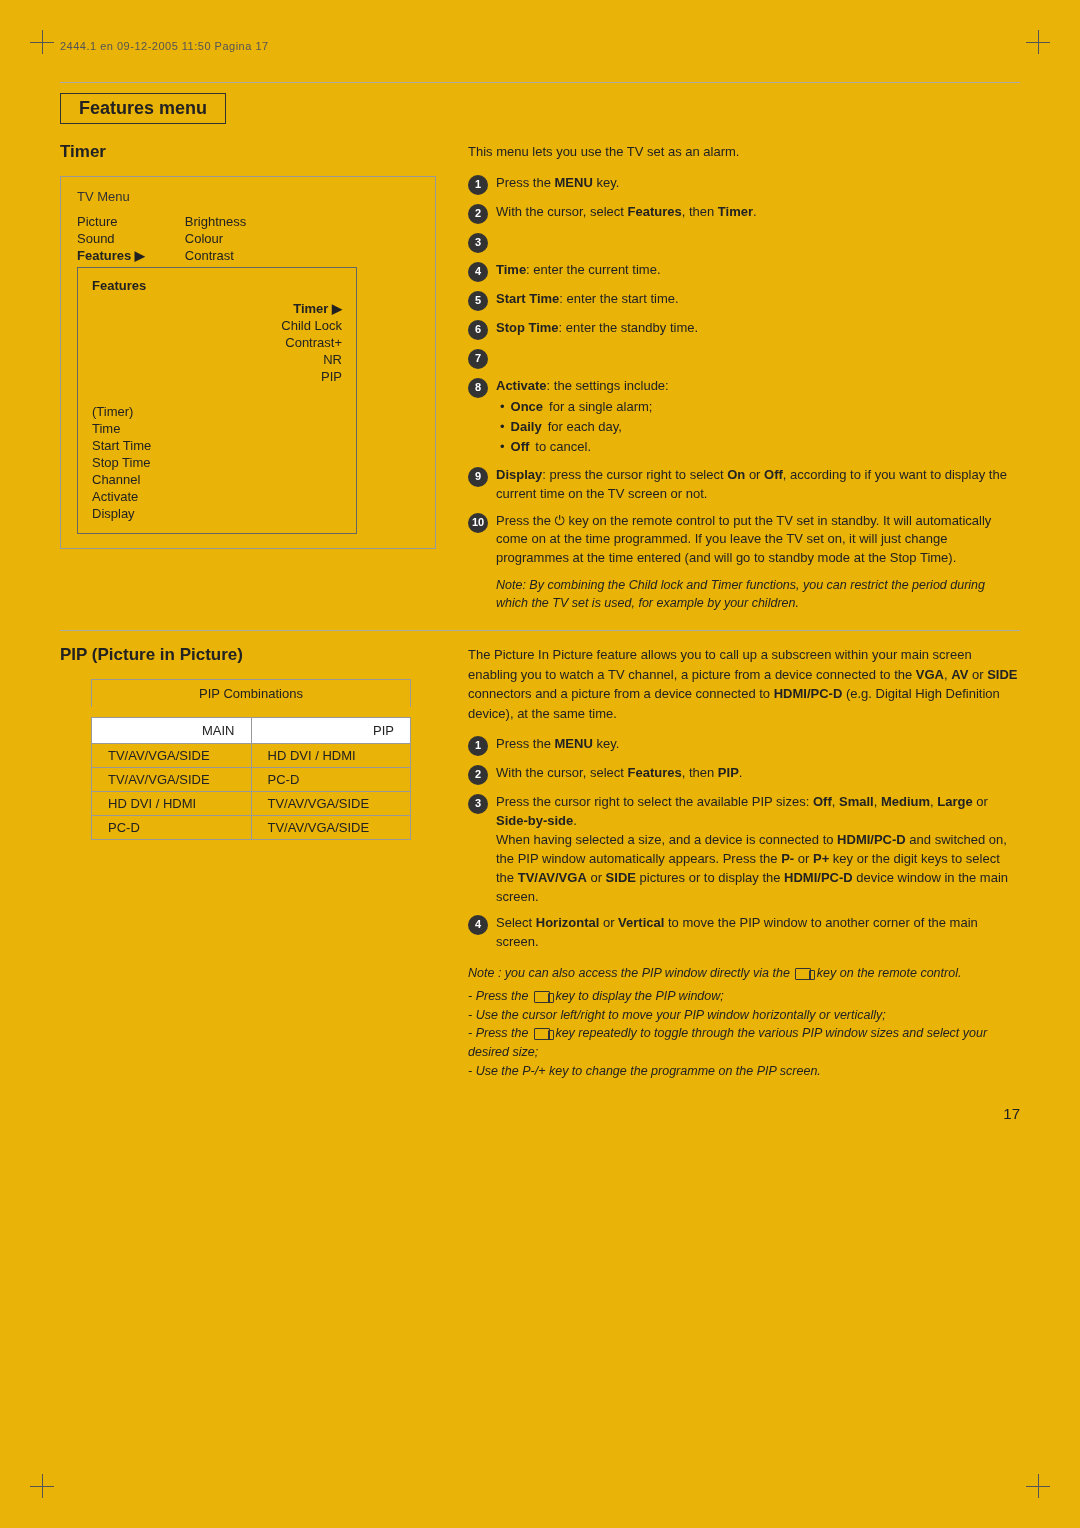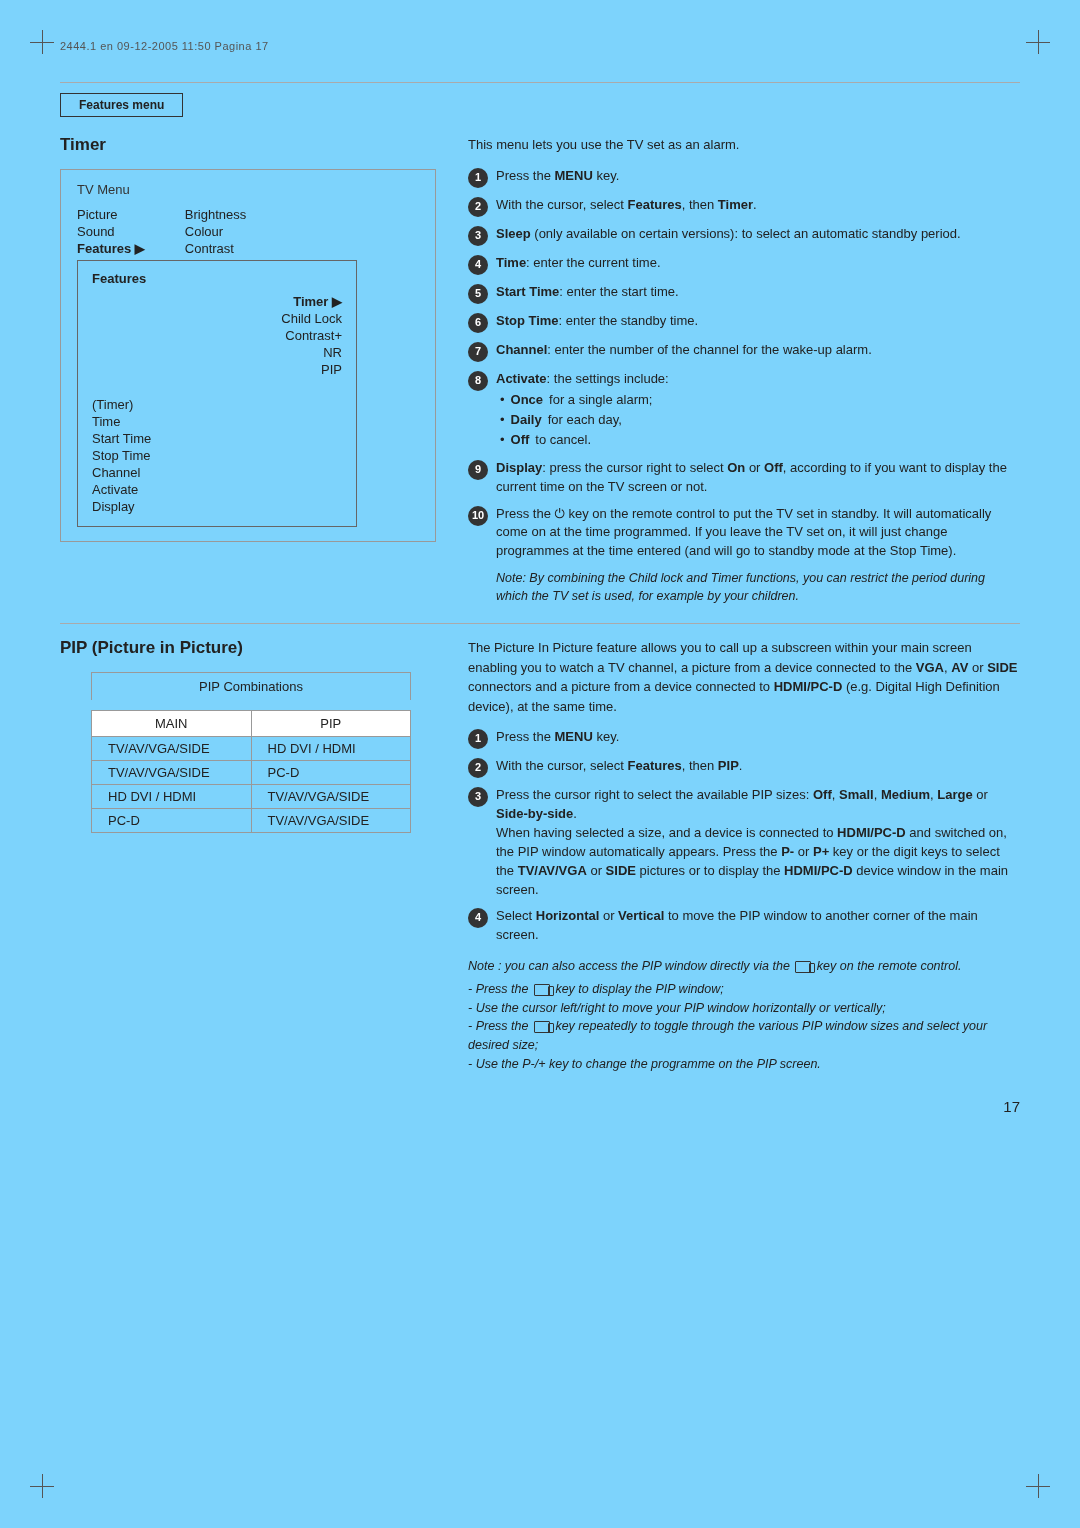--- a/index.html
+++ b/index.html
@@ -10,21 +10,21 @@
       color: #222;
       width: 1080px;
       min-height: 1528px;
       padding: 0;
       position: relative;
     }
 
     .page {
       width: 1080px;
       min-height: 1528px;
-      background: #7dd3fc;
+      background: #eab308;
       padding: 40px 60px 40px 60px;
       position: relative;
     }
 
     
     .meta-line {
       font-size: 11px;
       color: #555;
       margin-bottom: 30px;
       letter-spacing: 0.5px;
@@ -35,21 +35,21 @@
       border: none;
       border-top: 1.5px solid #aaa;
       margin: 10px 0;
     }
 
     
     .features-menu-heading {
       display: inline-block;
       border: 1.5px solid #333;
       padding: 4px 18px;
-      font-size: 12px;
+      font-size: 18px;
       font-weight: bold;
       margin-bottom: 18px;
     }
 
     
     .two-col {
       display: flex;
       gap: 0;
       width: 100%;
     }
@@ -212,21 +212,21 @@
       text-align: center;
       font-size: 13px;
       padding: 6px;
       border: 1.5px solid #999;
       border-bottom: none;
     }
 
     .pip-table th {
       border: 1.5px solid #999;
       padding: 5px 16px;
-      text-align: center;
+      text-align: right;
       font-weight: normal;
       background: #fff;
     }
 
     .pip-table td {
       border: 1.5px solid #999;
       padding: 4px 16px;
       text-align: left;
     }
 
@@ -387,41 +387,39 @@
           <span class="step-text">Press the <b>MENU</b> key.</span>
         </li>
 
         <li>
           <span class="step-num">2</span>
           <span class="step-text">With the cursor, select <b>Features</b>, then <b>Timer</b>.</span>
         </li>
 
         <li>
           <span class="step-num">3</span>
-          <span class="step-text"><b>Sleep</b> (only available on certain versions): to select an automatic standby period.</span>
         </li>
 
         <li>
           <span class="step-num">4</span>
           <span class="step-text"><b>Time</b>: enter the current time.</span>
         </li>
 
         <li>
           <span class="step-num">5</span>
           <span class="step-text"><b>Start Time</b>: enter the start time.</span>
         </li>
 
         <li>
           <span class="step-num">6</span>
           <span class="step-text"><b>Stop Time</b>: enter the standby time.</span>
         </li>
 
         <li>
           <span class="step-num">7</span>
-          <span class="step-text"><b>Channel</b>: enter the number of the channel for the wake-up alarm.</span>
         </li>
 
         <li>
           <span class="step-num">8</span>
           <span class="step-text">
             <b>Activate</b>: the settings include:
             <ul class="sub-bullets">
               <li>• <b>Once</b> for a single alarm;</li>
               <li>• <b>Daily</b> for each day,</li>
               <li>• <b>Off</b> to cancel.</li>

